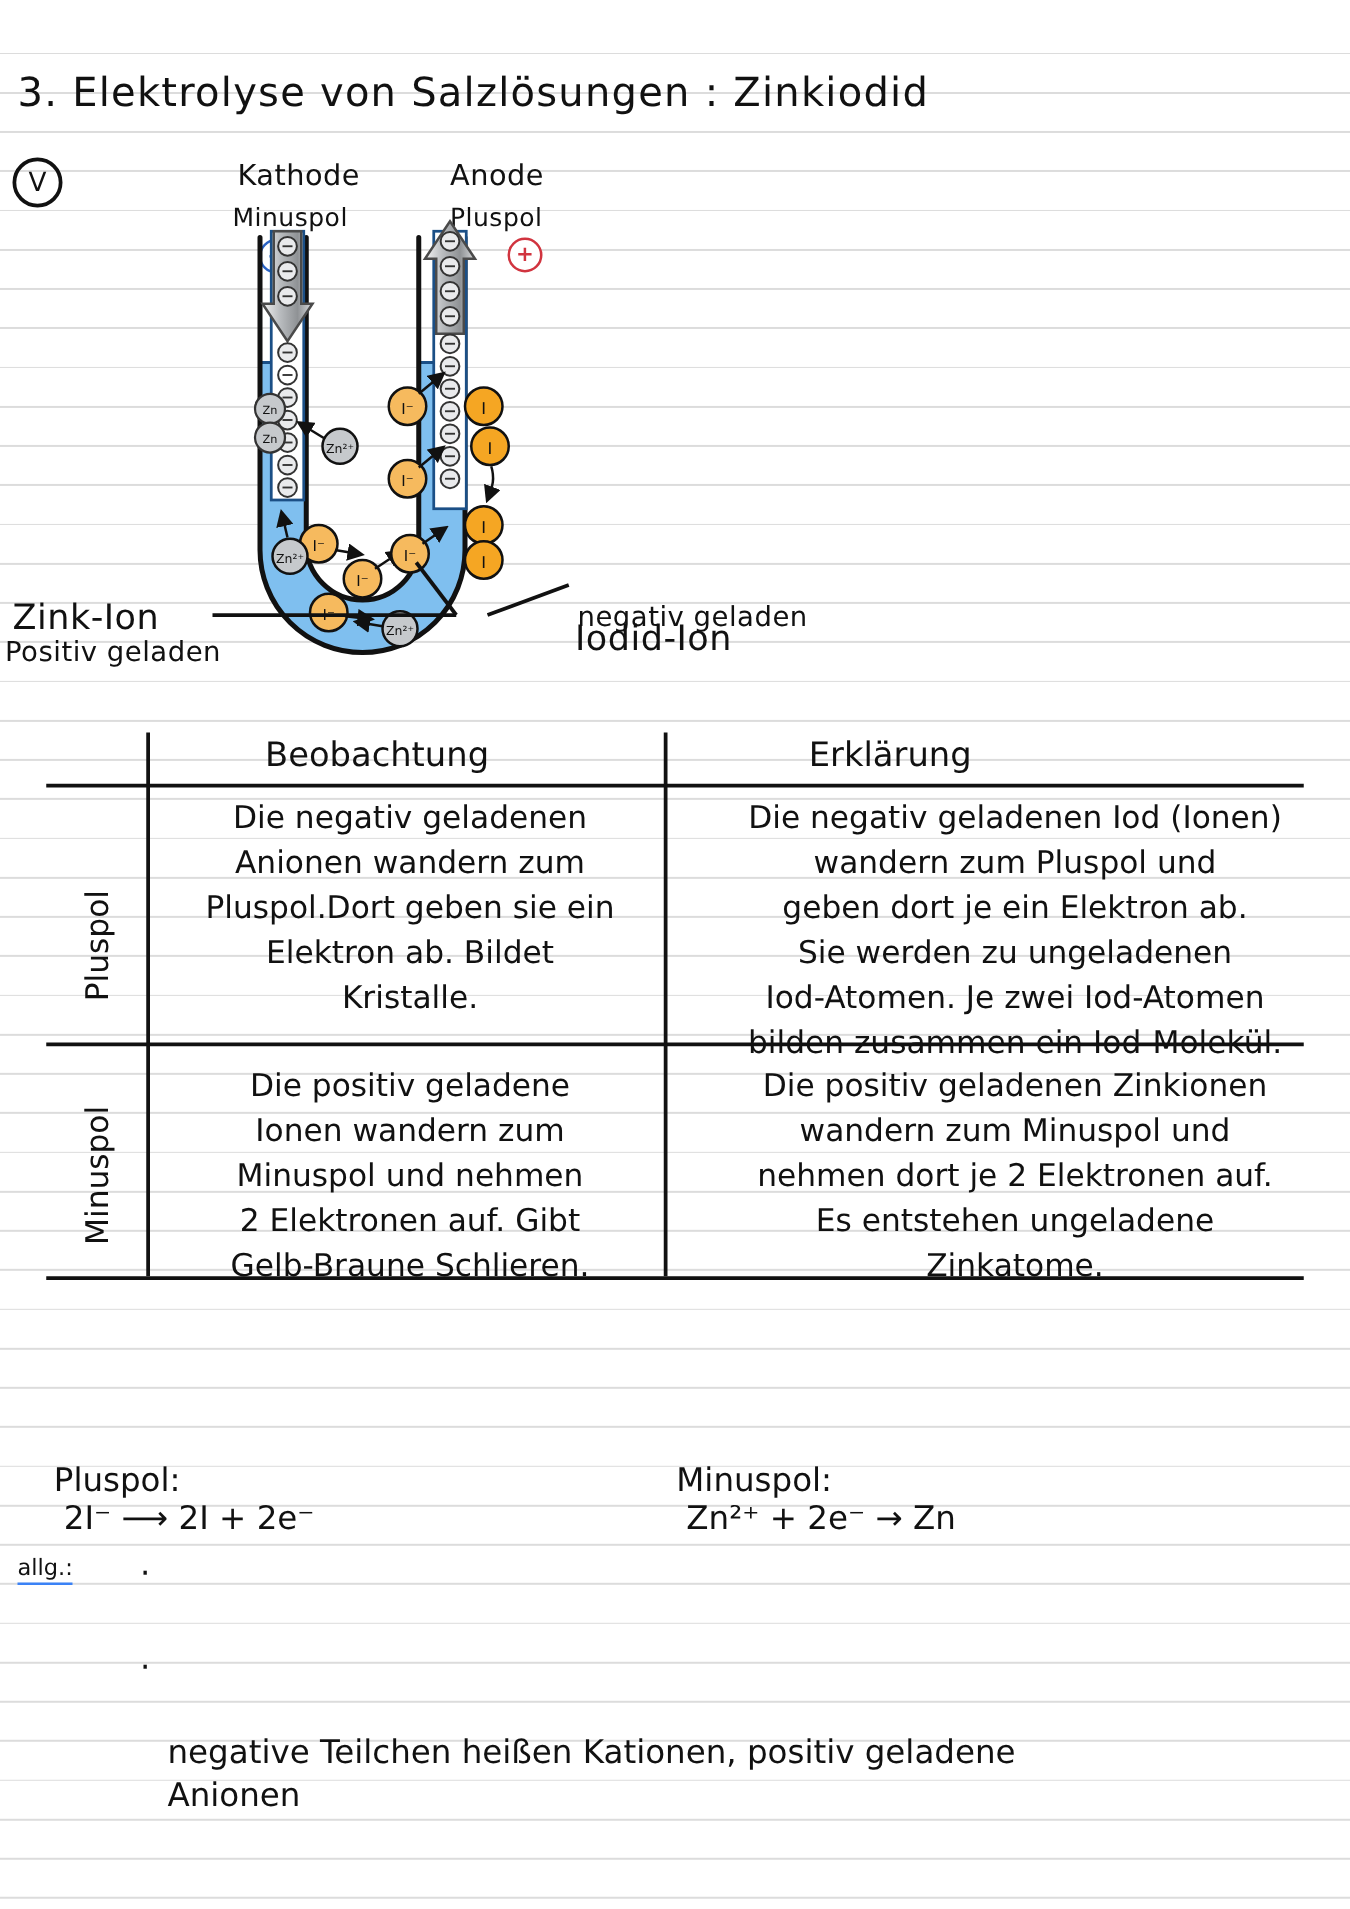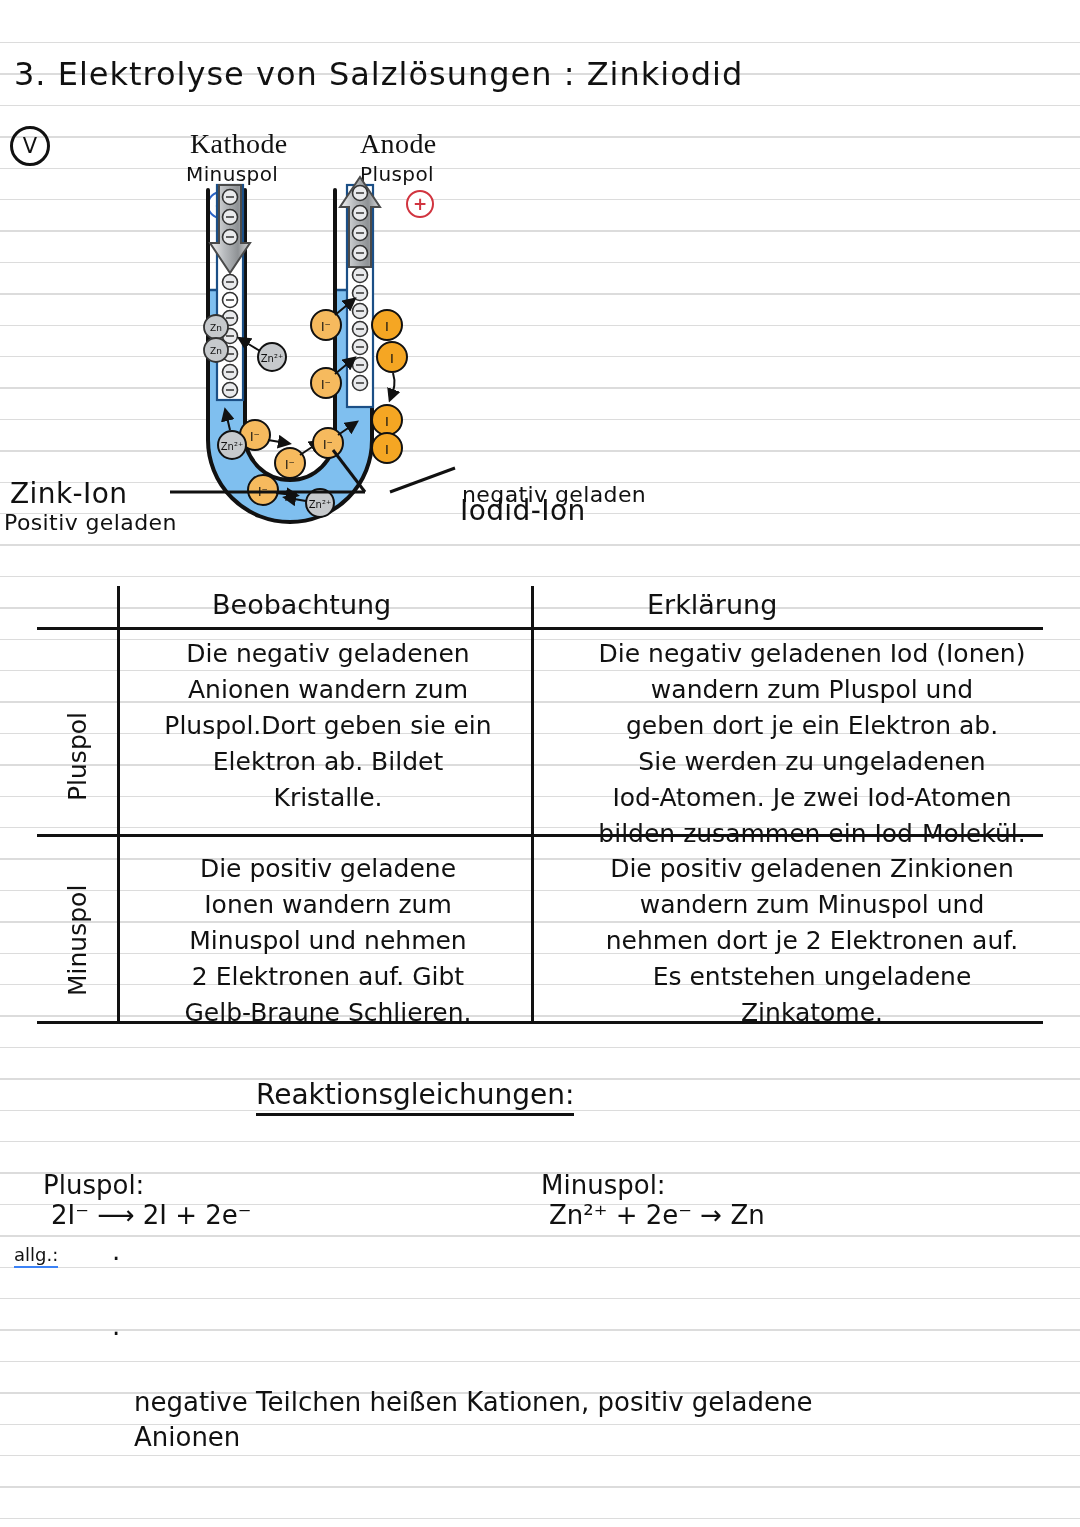--- a/index.html
+++ b/index.html
@@ -36,21 +36,21 @@
     font-family: "DejaVu Sans", sans-serif;
     color: #111111;
     position: absolute;
     white-space: pre;
     letter-spacing: 0.4px;
   }
   .ttl {
     font-size: 32px;
     letter-spacing: 1px;
   }
-  .lbl { font-size: 28px; font-family: Liberation Serif, serif; }
+  .lbl { font-size: 23px; }
   .lbl-sm { font-size: 20px; }
 
   
   .circV {
     position: absolute;
     width: 34px; height: 34px;
     border: 3px solid #111;
     border-radius: 50%;
     display: flex; align-items: center; justify-content: center;
     font-size: 21px;
@@ -321,21 +321,20 @@
 Minuspol und nehmen
 2 Elektronen auf. Gibt
 Gelb-Braune Schlieren.</div>
     <div class="cell" style="left:505px; top:265px; width:540px;">Die positiv geladenen Zinkionen
 wandern zum Minuspol und
 nehmen dort je 2 Elektronen auf.
 Es entstehen ungeladene
 Zinkatome.</div>
   </div>
 
-  <div class="rxn-title" style="left:256px; top:1078px;">Reaktionsgleichungen:</div>
 
   <div class="rxn" style="left:10px; top:1140px;">
     <span>Pluspol:</span>
     <span style="margin-left:8px;">2I⁻ ⟶ 2I + 2e⁻</span>
   </div>
 
   <div class="rxn" style="left:508px; top:1140px;">
     <span>Minuspol:</span>
     <span style="margin-left:8px;">Zn²⁺ + 2e⁻ → Zn</span>
   </div>

